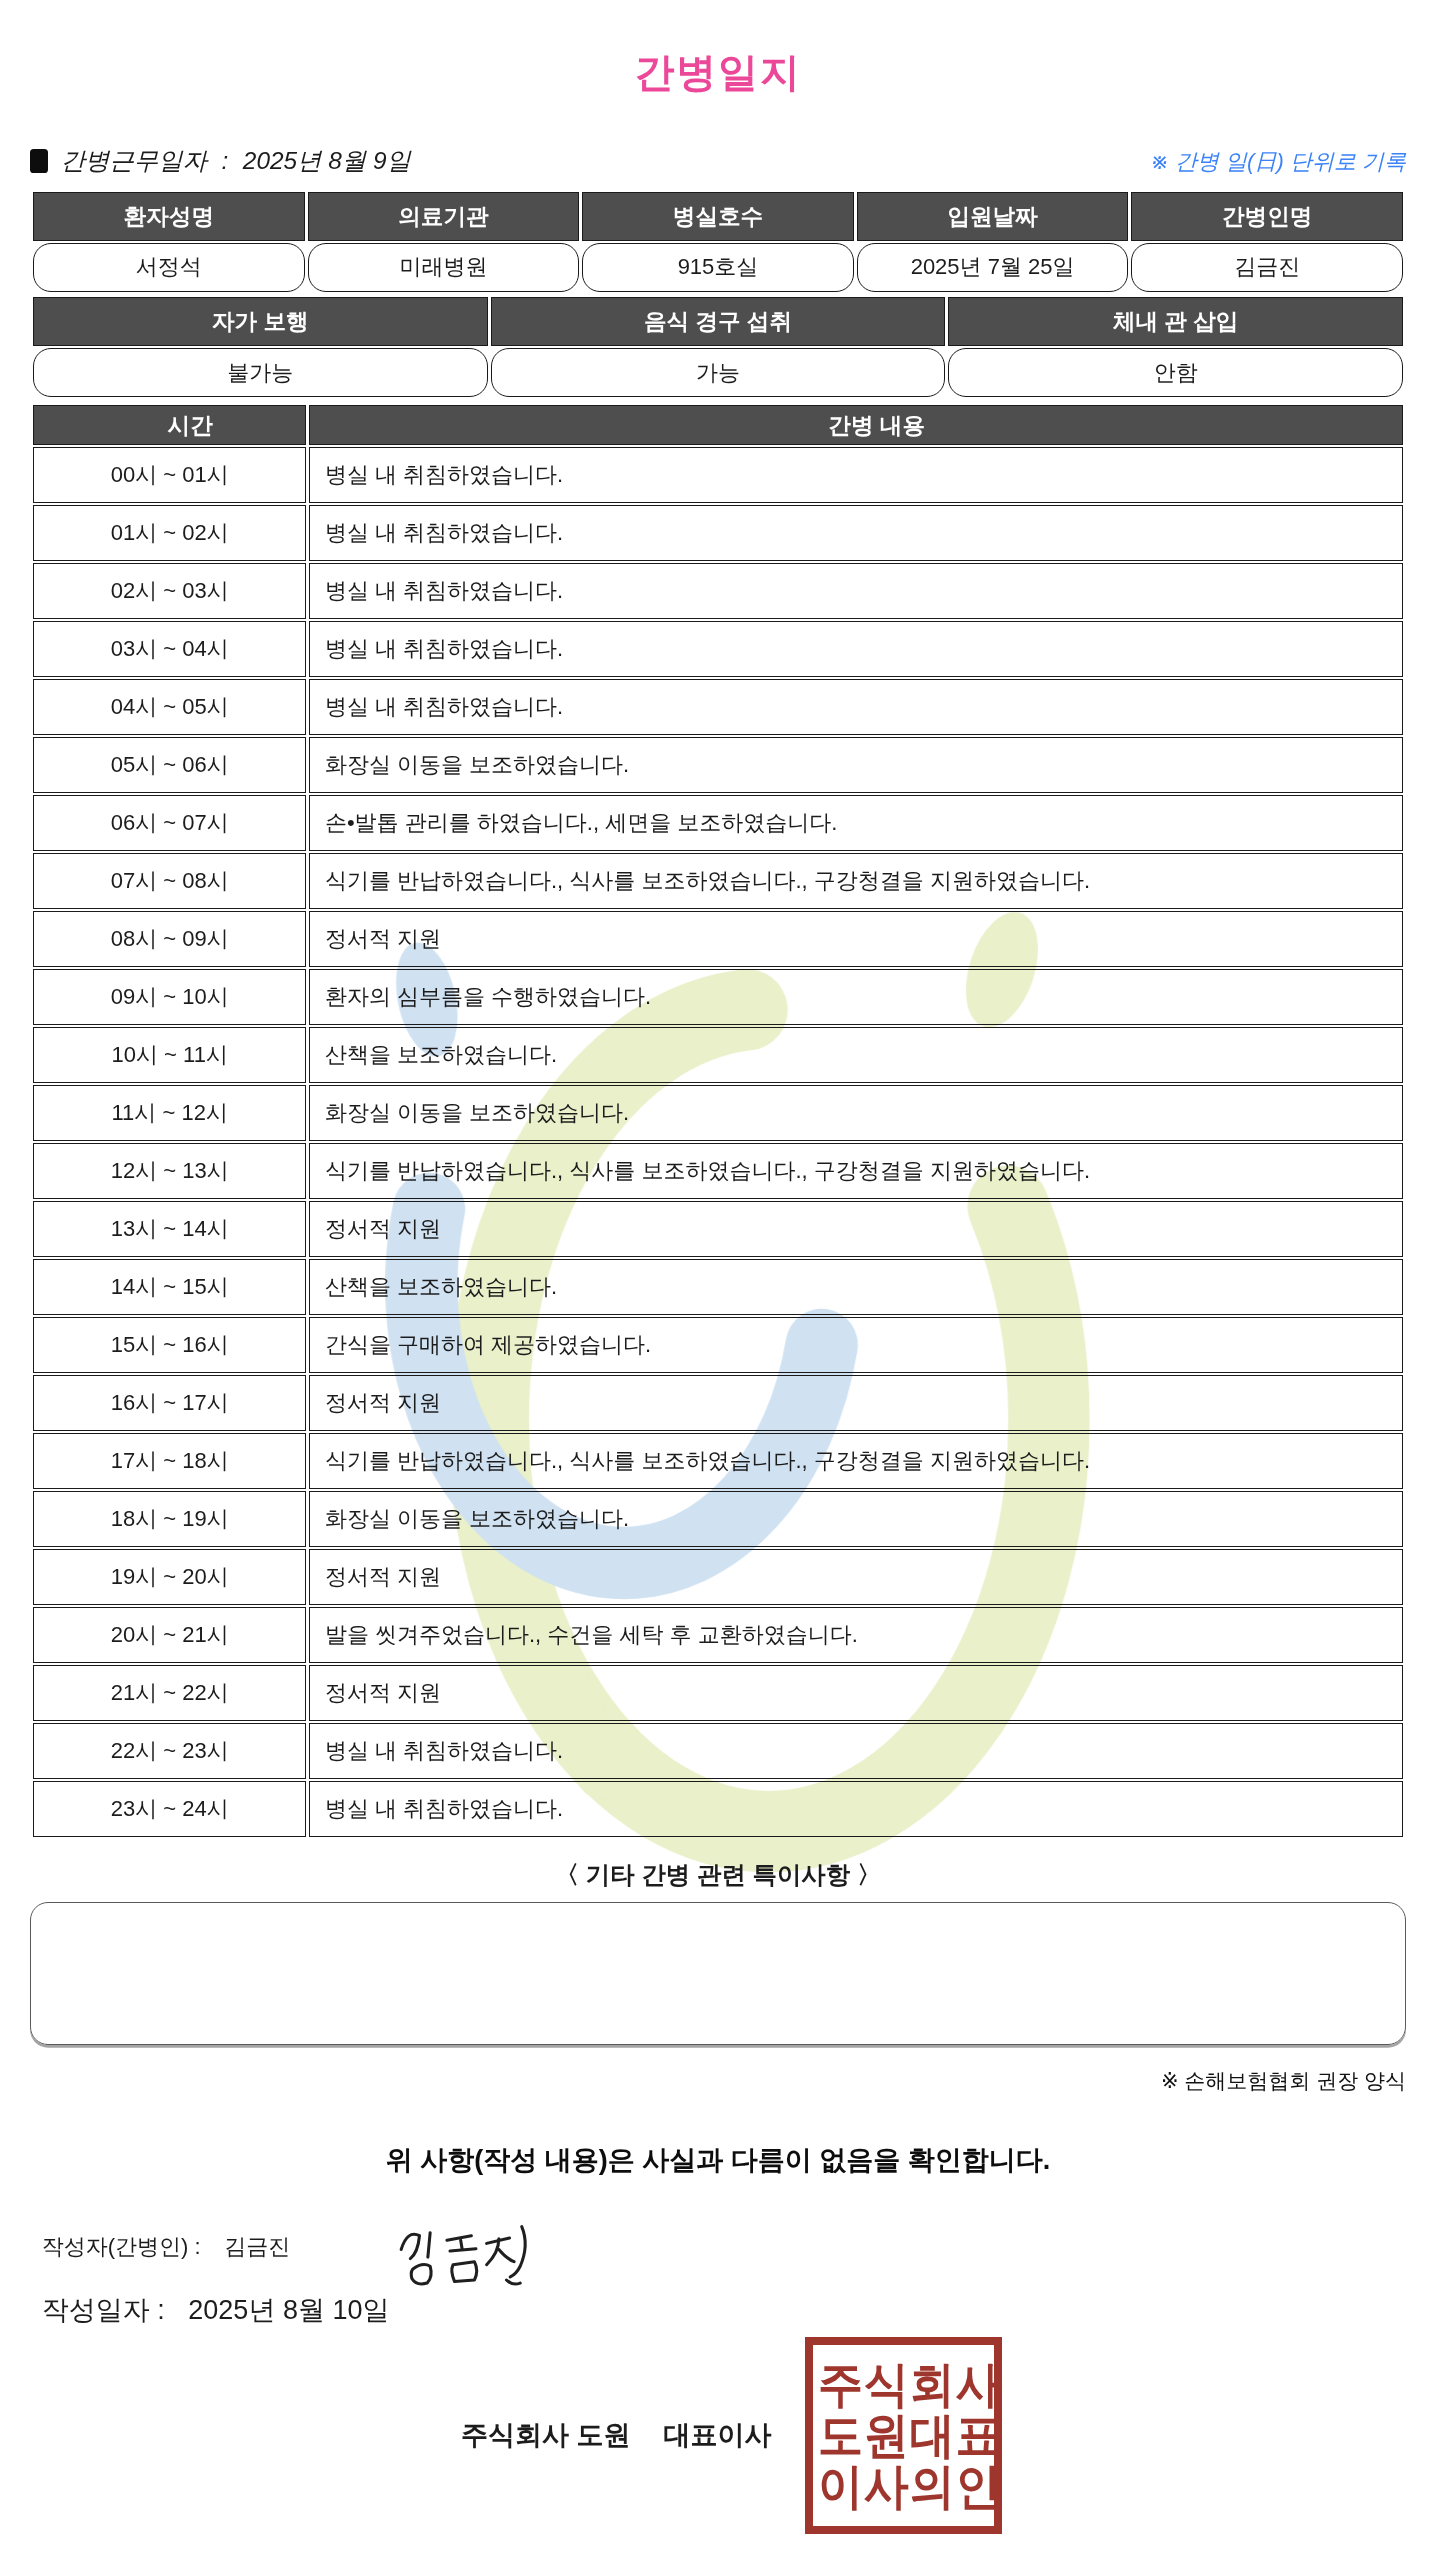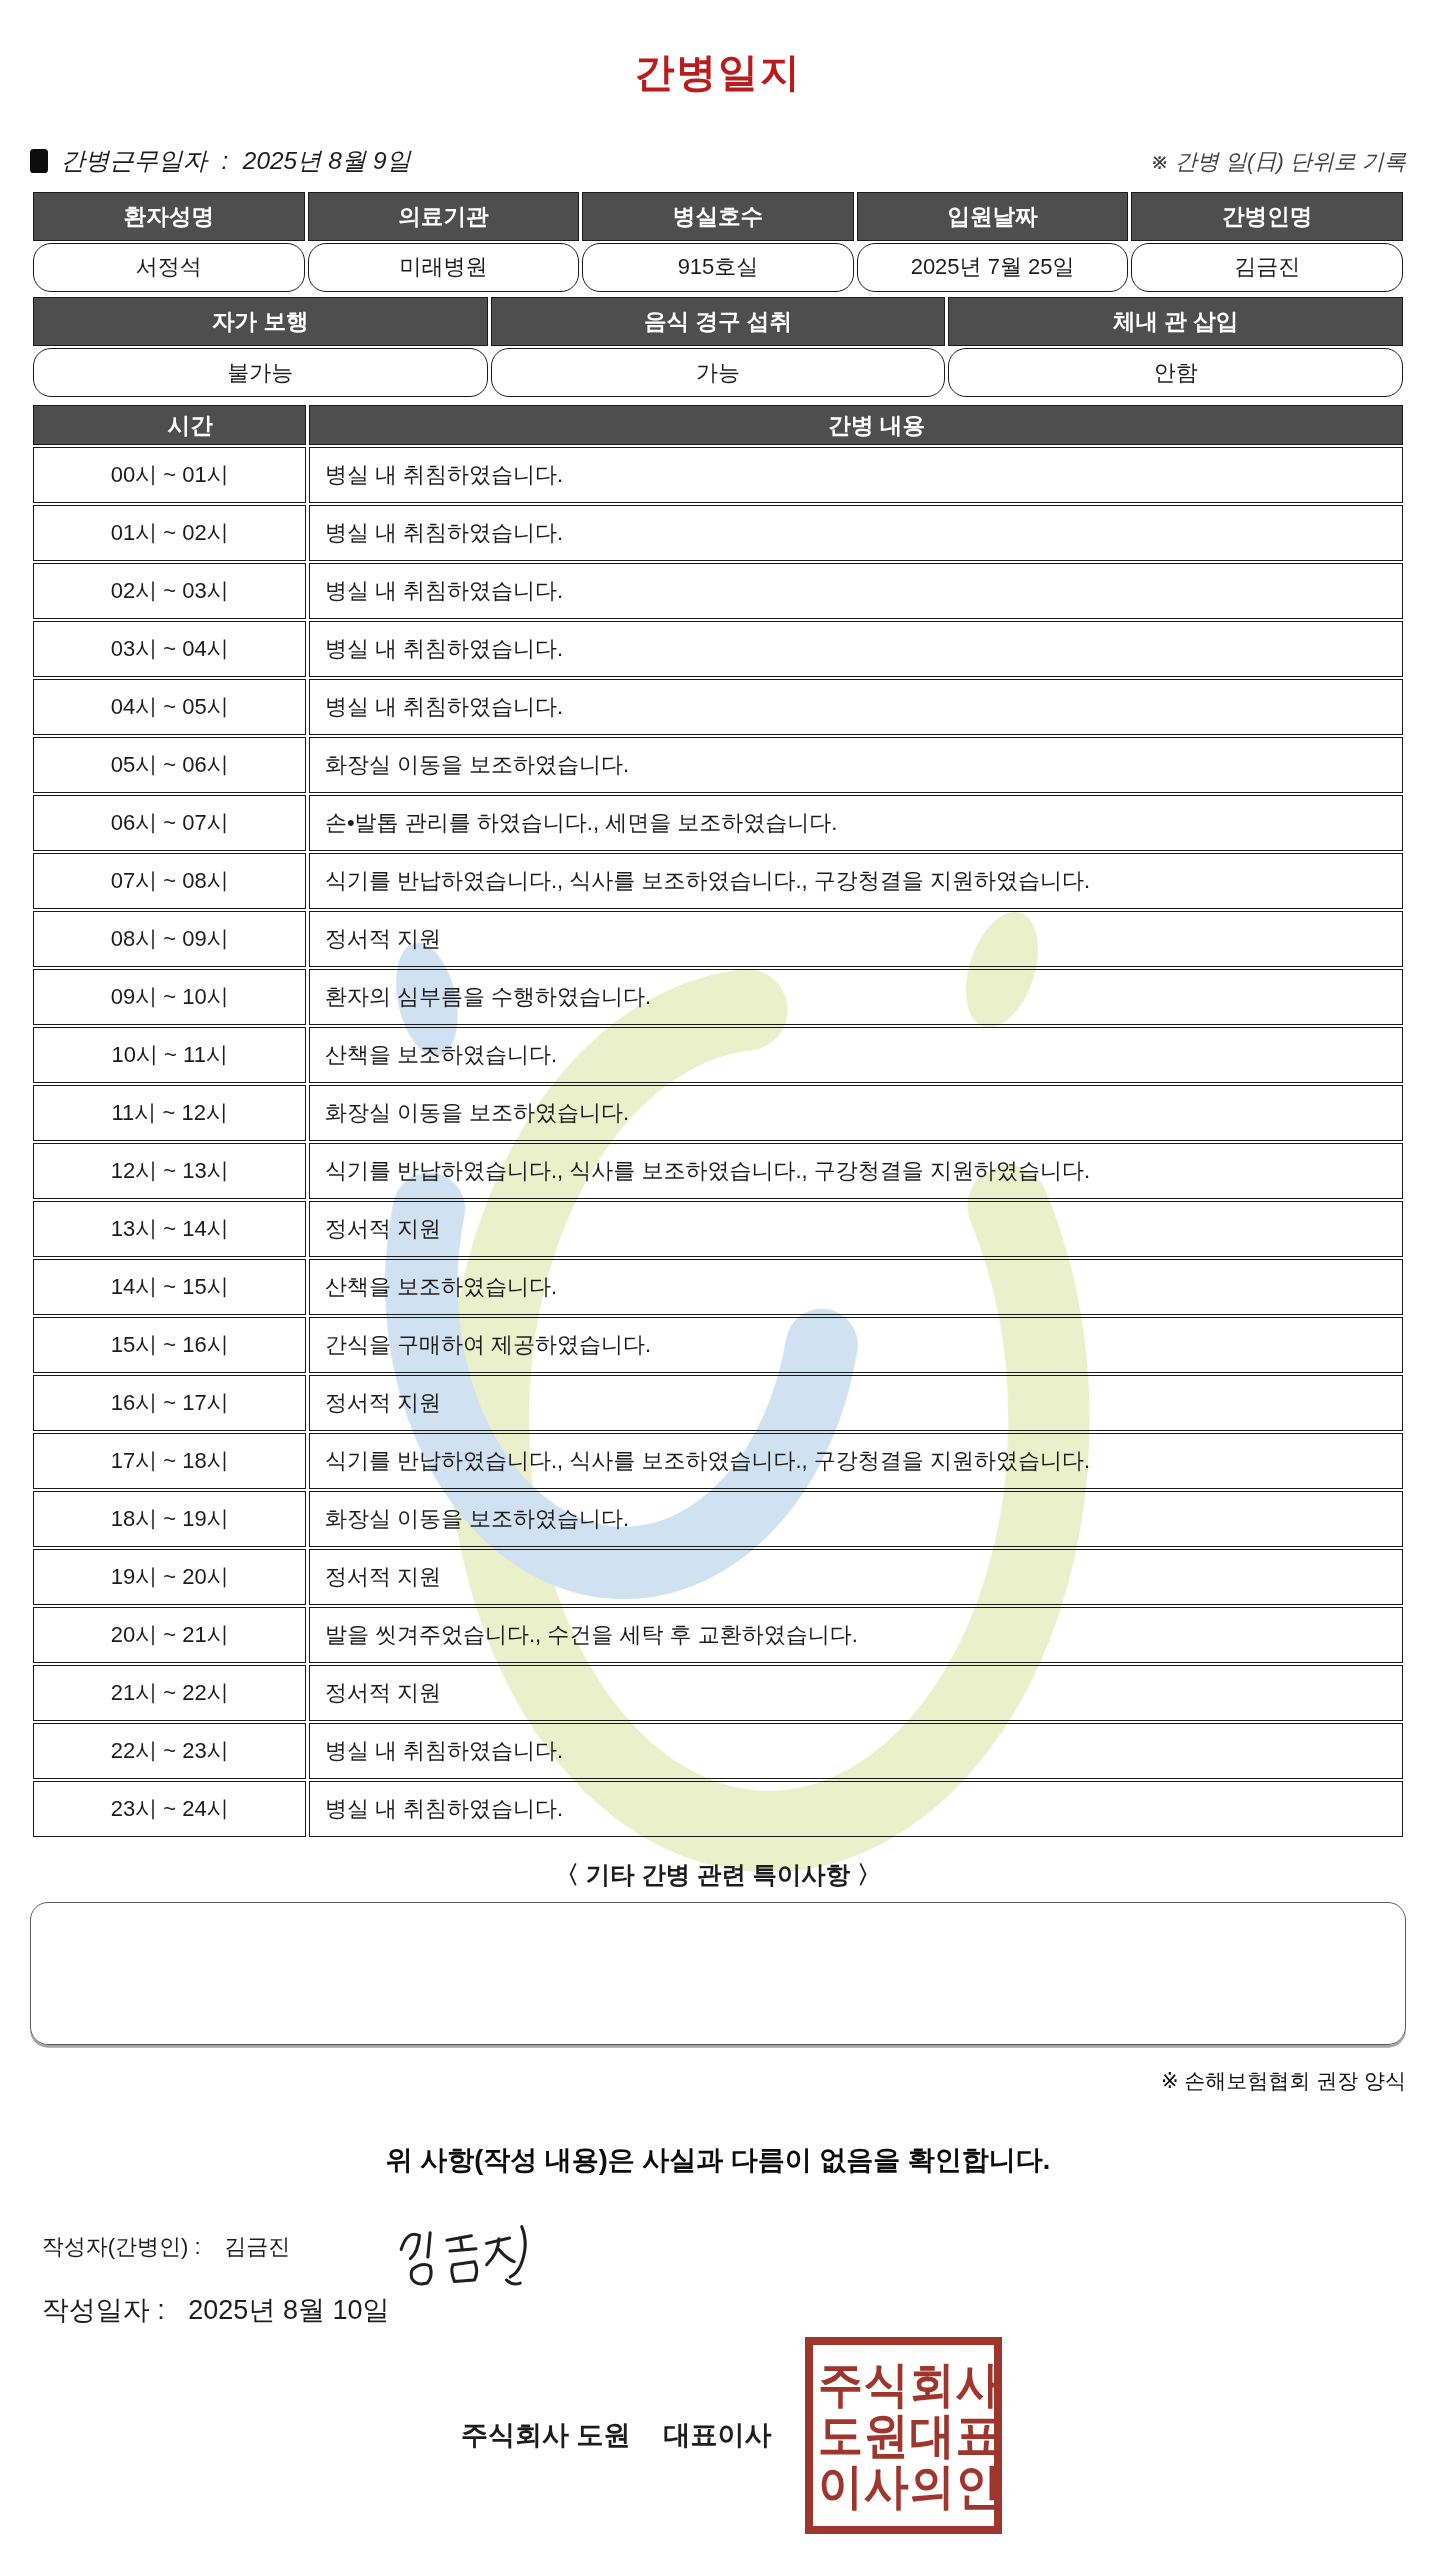--- a/index.html
+++ b/index.html
@@ -13,28 +13,28 @@
   *{margin:0;padding:0;box-sizing:border-box;}
   html,body{background:#ffffff;}
   body{font-family:"Liberation Sans","DejaVu Sans",sans-serif;color:#1c1c1c;}
   .page{position:relative;width:1436px;height:2576px;margin:0 auto;background:#fff;overflow:hidden;}
   .content{position:relative;z-index:1;padding:0 30px;}
 
   
   .watermark{position:absolute;left:0;top:0;width:1436px;height:2576px;z-index:0;pointer-events:none;}
 
   
-  .doc-title{padding-top:45px;text-align:center;font-size:40px;font-weight:bold;letter-spacing:1.8px;color:#b91c1c;}
+  .doc-title{padding-top:45px;text-align:center;font-size:40px;font-weight:bold;letter-spacing:1.8px;color:#ec4899;}
 
   
   .meta-row{display:flex;justify-content:space-between;align-items:flex-end;margin-top:45px;font-style:italic;}
   .meta-left{font-size:24.4px;display:flex;align-items:center;}
   .square-bullet{display:inline-block;width:18px;height:23.5px;background:#0d0d0d;border-radius:3.6px;margin-right:12.7px;}
   .meta-left .sep{margin:0 14.5px;}
-  .meta-right{font-size:22px;color:#404040;}
+  .meta-right{font-size:22px;color:#3b82f6;}
 
   
   table{width:100%;border-collapse:separate;border-spacing:3.6px 2.7px;table-layout:fixed;}
   th,td{border:1.8px solid var(--line);text-align:center;overflow:hidden;}
   th{background:var(--header-bg);color:#fff;font-size:22.6px;font-weight:bold;}
   td{font-size:22px;background:#fff0;}
   .info-table{margin-top:12.7px;}
   .info-table th{height:49px;}
   .info-table td{height:49px;border-radius:18px;}
   .info-table.second{margin-top:1.8px;}

